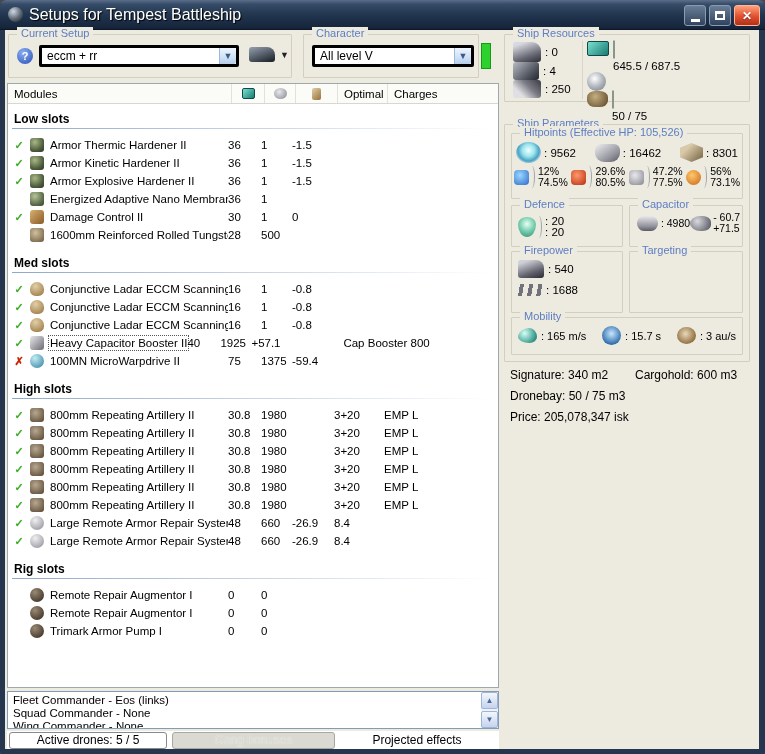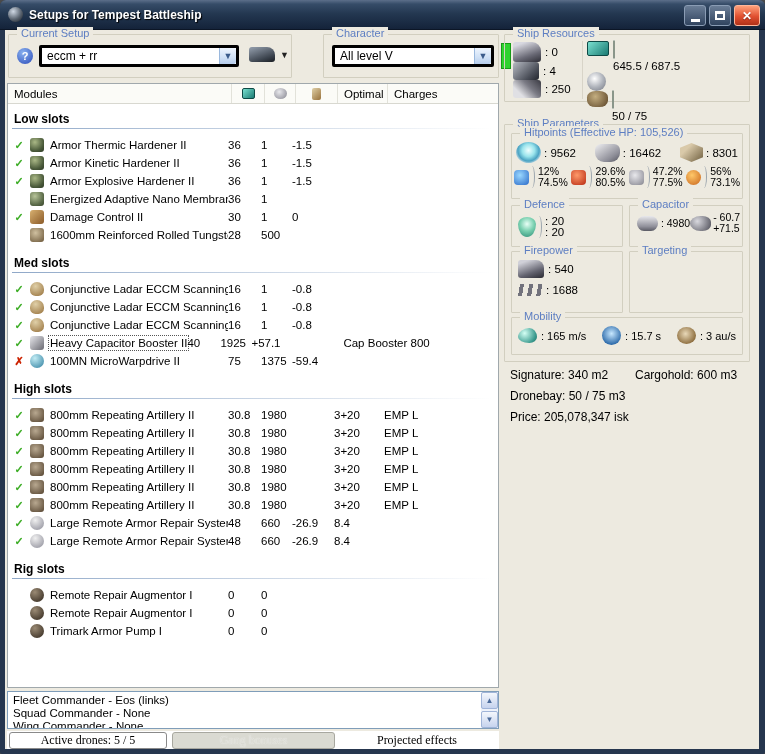--- a/index.html
+++ b/index.html
@@ -4,34 +4,34 @@
 <style>
   html,body{margin:0;padding:0;background:#4a4a4a;font-family:"Liberation Sans",sans-serif;}
   *{box-sizing:border-box;}
   .window{position:relative;width:765px;height:754px;background:#26364e;border-radius:6px 6px 2px 2px;overflow:hidden;}
   
   .titlebar{position:absolute;left:0;top:0;width:765px;height:30px;
     background:linear-gradient(180deg,#5c6f8a 0%,#364c68 14%,#233750 48%,#14233a 100%);
     display:flex;align-items:center;border-bottom:1px solid #0c1626;}
   .app-icon{width:15px;height:15px;margin:0 6px 0 8px;border-radius:50%;flex:none;
     background:radial-gradient(circle at 35% 30%,#cfd8e4,#5a6470 55%,#14181e);}
-  .title{color:#ffffff;font-weight:bold;font-size:12px;text-shadow:1px 1px 1px #000;}
+  .title{color:#ffffff;font-weight:normal;font-size:16px;text-shadow:1px 1px 1px #000;}
   .winbtns{position:absolute;right:5px;top:5px;display:flex;gap:3px;}
   .wbtn{width:22px;height:21px;border-radius:3px;display:flex;align-items:center;justify-content:center;cursor:pointer;}
   .wbtn.minmax{background:linear-gradient(180deg,#6a7d96,#31445f);border:1px solid #8a9cb4;}
   .glyph-min{width:9px;height:3px;background:#fff;margin-top:10px;}
   .glyph-max{width:10px;height:9px;border:2px solid #fff;border-top-width:3px;}
   .wbtn.close{width:26px;background:linear-gradient(180deg,#ffa07a,#e05030 55%,#b03018);border:1px solid #ffb69a;color:#fff;font-weight:bold;font-size:12px;text-shadow:0 1px 1px #802010;}
   
   .content{position:absolute;left:5px;top:30px;width:754px;height:719px;background:#edeae0;}
   .gb{position:absolute;border:1px solid #d2cfc0;border-radius:1px;}
   .gb-label{position:absolute;top:-8px;left:8px;background:#edeae0;padding:0 4px;font-size:11px;color:#5d7ec2;white-space:nowrap;}
   
   .gb-setup{left:3px;top:4px;width:284px;height:44px;}
-  .gb-char{left:298px;top:4px;width:176px;height:44px;margin-left:20px;}
+  .gb-char{left:298px;top:4px;width:176px;height:44px;}
   .help-icon{position:absolute;left:8px;top:13px;width:16px;height:16px;border-radius:50%;
     background:radial-gradient(circle at 38% 30%,#8ab2f0,#2a4ab8);color:#fff;font-size:11px;font-weight:bold;
     text-align:center;line-height:16px;cursor:pointer;}
   .combo{position:absolute;height:22px;background:#fff;border:3px solid #000000;border-radius:2px;
     font-size:12px;display:flex;align-items:center;padding-left:5px;cursor:pointer;}
   .combo .cval{flex:1;color:#000;}
   .combo-btn{width:17px;height:100%;flex:none;border-left:1px solid #9ab8dd;border-radius:0 2px 2px 0;
     background:linear-gradient(180deg,#eef5fe,#cfe0f5 60%,#b6cdeb);color:#3a5a8a;font-size:9px;
     display:flex;align-items:center;justify-content:center;}
   .setup-combo{left:30px;top:10px;width:200px;}
@@ -84,21 +84,21 @@
   .artillery-icon{background:radial-gradient(circle at 40% 35%,#b8a890,#54432f);}
   .remote-rep-icon{background:radial-gradient(circle at 38% 30%,#f0f0f0,#8a8a96);border-radius:50%;}
   .rig-icon{background:radial-gradient(circle at 35% 30%,#9a8a74,#2e241a);border-radius:50%;}
   
   .botlist{position:absolute;left:2px;top:661px;width:492px;height:38px;background:#fff;border:1px solid #7f9db9;overflow:hidden;display:flex;}
   .botlines{flex:1;padding:2px 0 0 5px;font-size:11.5px;line-height:13px;color:#000;overflow:hidden;}
   .sb{width:17px;flex:none;background:#eef2fa;display:flex;flex-direction:column;justify-content:space-between;}
   .sb-btn{height:17px;background:linear-gradient(180deg,#f4f7fc,#c6d3ee);border:1px solid #a0b4d8;border-radius:2px;
     color:#4a6a9a;font-size:8px;text-align:center;line-height:15px;cursor:pointer;}
   .tabstrip{position:absolute;left:2px;top:701px;width:492px;height:18px;background:#fff;display:flex;align-items:center;font-size:12px;}
-  .tab{height:17px;border:1px solid #8a8a8a;border-radius:3px;display:flex;align-items:center;justify-content:center;cursor:pointer;font-family:Liberation Serif, serif;}
+  .tab{height:17px;border:1px solid #8a8a8a;border-radius:3px;display:flex;align-items:center;justify-content:center;cursor:pointer;}
   .tab-drones{width:158px;margin-left:2px;background:#fff;color:#000;}
   .tab-gang{width:163px;margin-left:5px;background:#dadad2;border-color:#a8a8a0;color:#d9d9d2;text-shadow:0 0 1px #fff;}
   .tab-proj{flex:1;border:none;background:transparent;color:#000;}
   
   .gb-res{left:499px;top:4px;width:246px;height:68px;}
   .res-wrap{position:absolute;inset:6px 4px 2px 6px;display:flex;}
   .res-left{width:72px;display:flex;flex-direction:column;justify-content:space-between;border-right:1px solid #d8d4c8;padding:1px 0 2px 2px;}
   .res-slot{display:flex;align-items:center;gap:4px;font-size:11.5px;color:#000;}
   .res-right{flex:1;display:flex;flex-direction:column;justify-content:space-between;padding-left:4px;}
   .res-row{display:flex;align-items:flex-start;gap:4px;}

